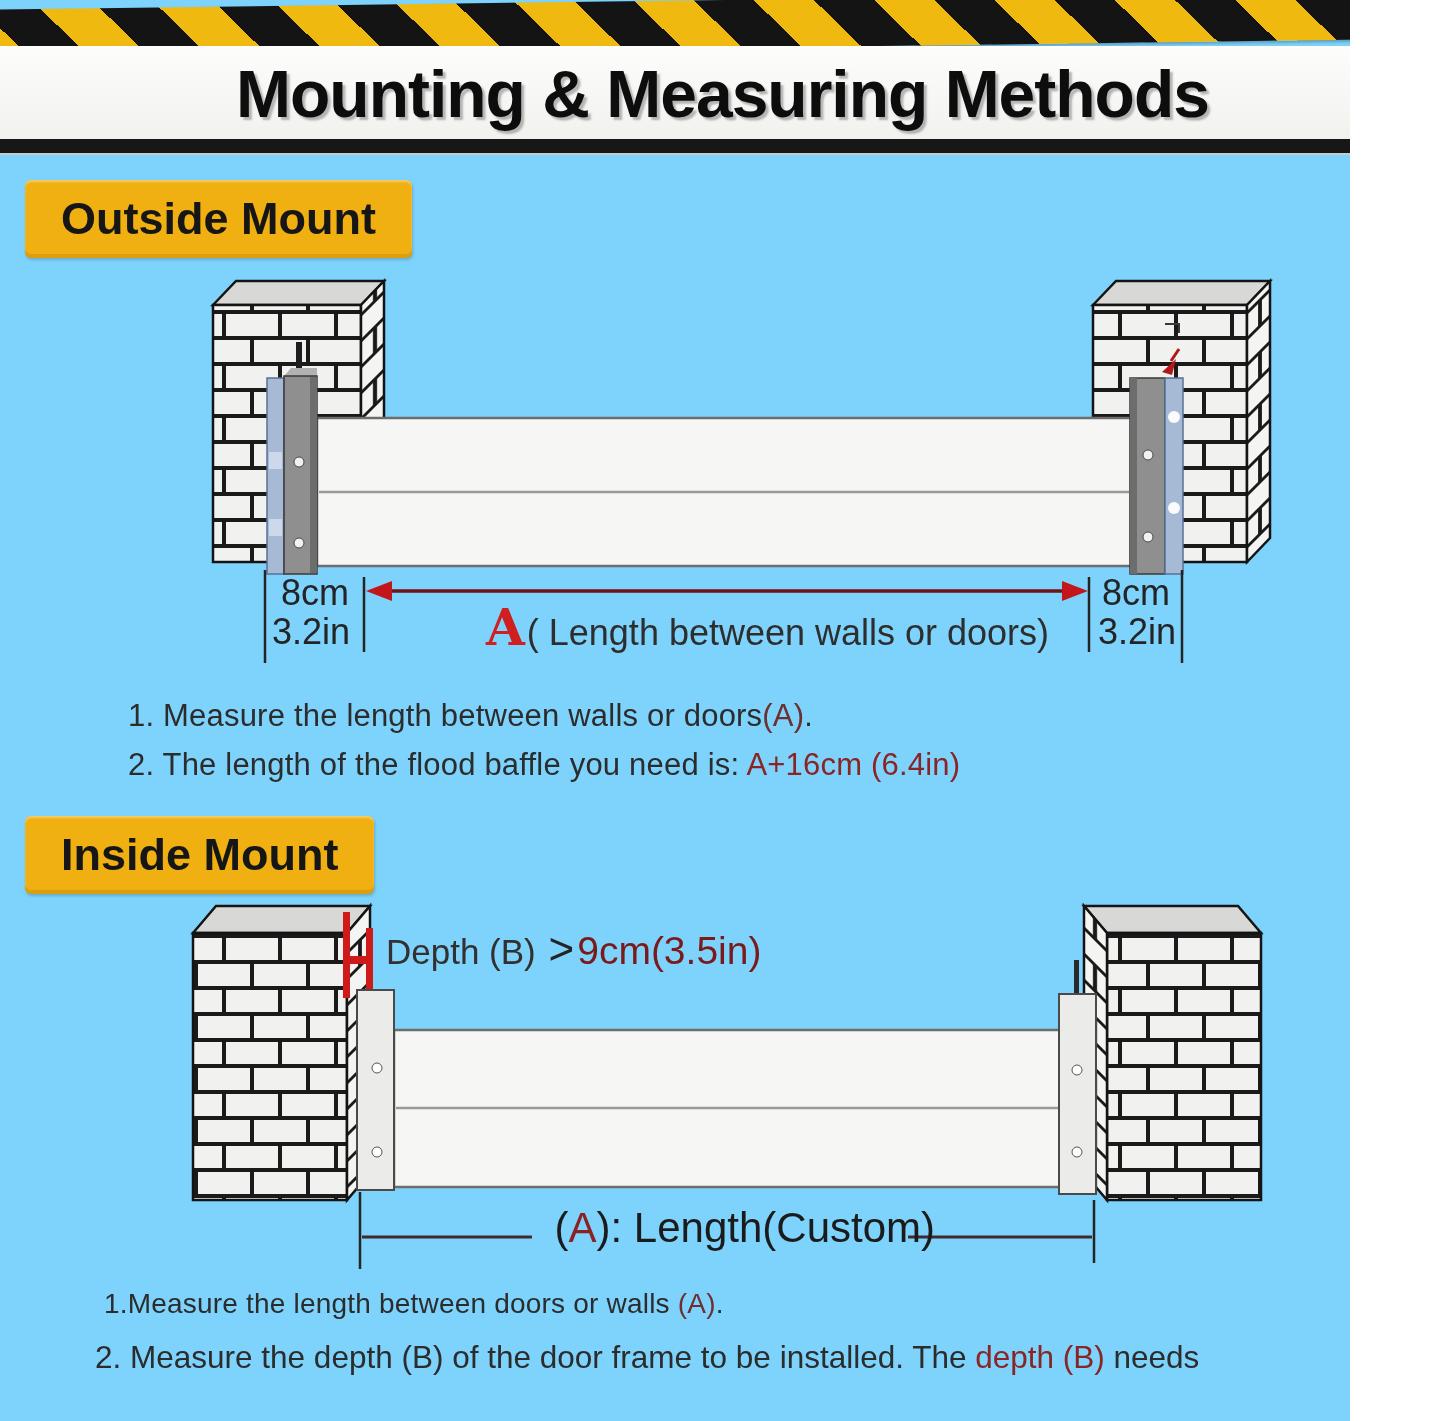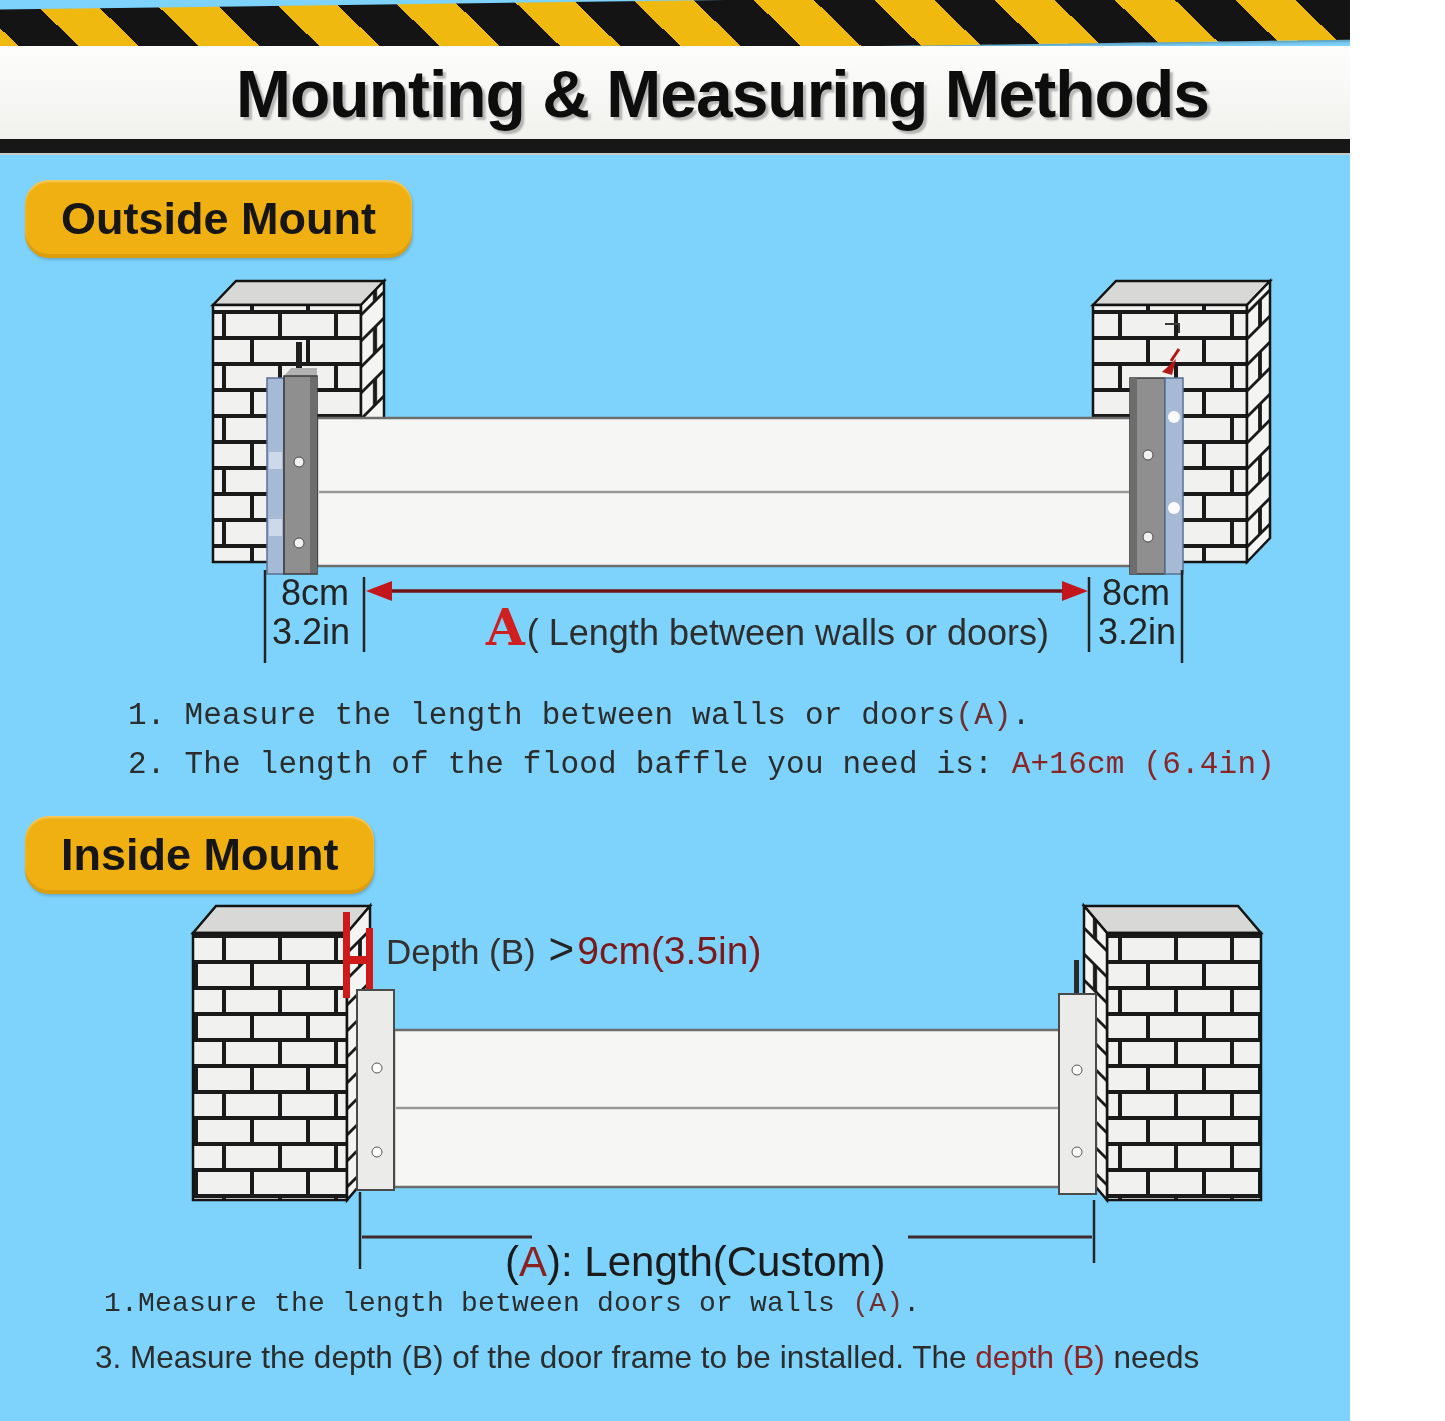--- a/index.html
+++ b/index.html
@@ -21,39 +21,39 @@
   }
   .page-title{
     position:absolute;left:0;top:56px;width:1445px;text-align:center;
     font-size:66px;font-weight:bold;letter-spacing:-1px;color:#0d0d0d;
     text-shadow:3px 3px 2px rgba(125,125,125,.55);
     transform:scaleX(1.0);
   }
   .black-bar{position:absolute;left:0;top:139px;width:1445px;height:14px;background:#171717;border-bottom:2px solid #c9c9c9;}
   
   .badge{
-    position:absolute;background:#f0b011;border-radius:24px;
+    position:absolute;background:#f0b011;border-radius:6px;
     padding:13px 36px;font-size:45px;font-weight:bold;color:#161616;
     box-shadow:inset 0 -4px 0 rgba(160,105,0,.25), inset 0 2px 2px rgba(255,255,255,.35), 1px 2px 3px rgba(0,0,0,.18);
     white-space:nowrap;
   }
   #badge-outside{left:25px;top:180px;}
   #badge-inside{left:25px;top:806px;margin-top:10px;}
   
   .meas{position:absolute;font-size:36px;color:#242424;}
   .center{text-align:center;}
   .span-label{position:absolute;left:486px;top:598px;white-space:nowrap;font-size:36px;color:#2e2e2e;}
   .span-label .red-a{font-family:"DejaVu Serif",serif;font-weight:bold;font-size:50px;color:#d01f1f;margin-right:2px;}
-  .step{position:absolute;font-size:31px;color:#2c2c2c;letter-spacing:.2px;white-space:nowrap;font-family:Liberation Mono, monospace;}
+  .step{position:absolute;font-size:31px;color:#2c2c2c;letter-spacing:.2px;white-space:nowrap;}
   .maroon{color:#8a2525;}
   .dark-maroon{color:#6e2f2f;}
   .depth-label{position:absolute;left:386px;top:924px;white-space:nowrap;color:#33302f;font-size:35px;text-align:center;}
   .depth-label .gt{font-size:44px;color:#252525;margin:0 3px;}
   .depth-label .val{font-size:39px;color:#7b1a1a;}
-  .len-label{position:absolute;left:505px;top:1204px;width:430px;text-align:left;font-size:42px;color:#1b1b1b;white-space:nowrap;margin-top:34px;}
+  .len-label{position:absolute;left:505px;top:1204px;width:430px;text-align:right;font-size:42px;color:#1b1b1b;white-space:nowrap;}
   .len-label .a{color:#8b2222;}
   .step2-block{position:absolute;left:95px;top:1338px;width:1345px;font-size:31.5px;color:#2c2c2c;line-height:38px;white-space:normal;}
 </style>
 </head>
 <body>
 
 <div id="canvas">
 
   <div class="hazard-band"></div>
   <div class="title-panel"></div>
@@ -186,16 +186,16 @@
   </div>
 
   <div class="len-label">
     <span>(</span><span class="a">A</span><span>): Length(Custom)</span>
   </div>
 
   <div class="step" style="left:104px;top:1288px;font-size:28px">
     <span>1.Measure the length between doors or walls </span><span class="dark-maroon">(A)</span><span>.</span>
   </div>
   <div class="step2-block">
-    <span>3. Measure the depth (B) of the door frame to be installed. The </span><span class="maroon">depth (B)</span><span> needs</span><br>
+    <span>2. Measure the depth (B) of the door frame to be installed. The </span><span class="maroon">depth (B)</span><span> needs</span><br>
   </div>
 
 </div>
 
 </body></html>

